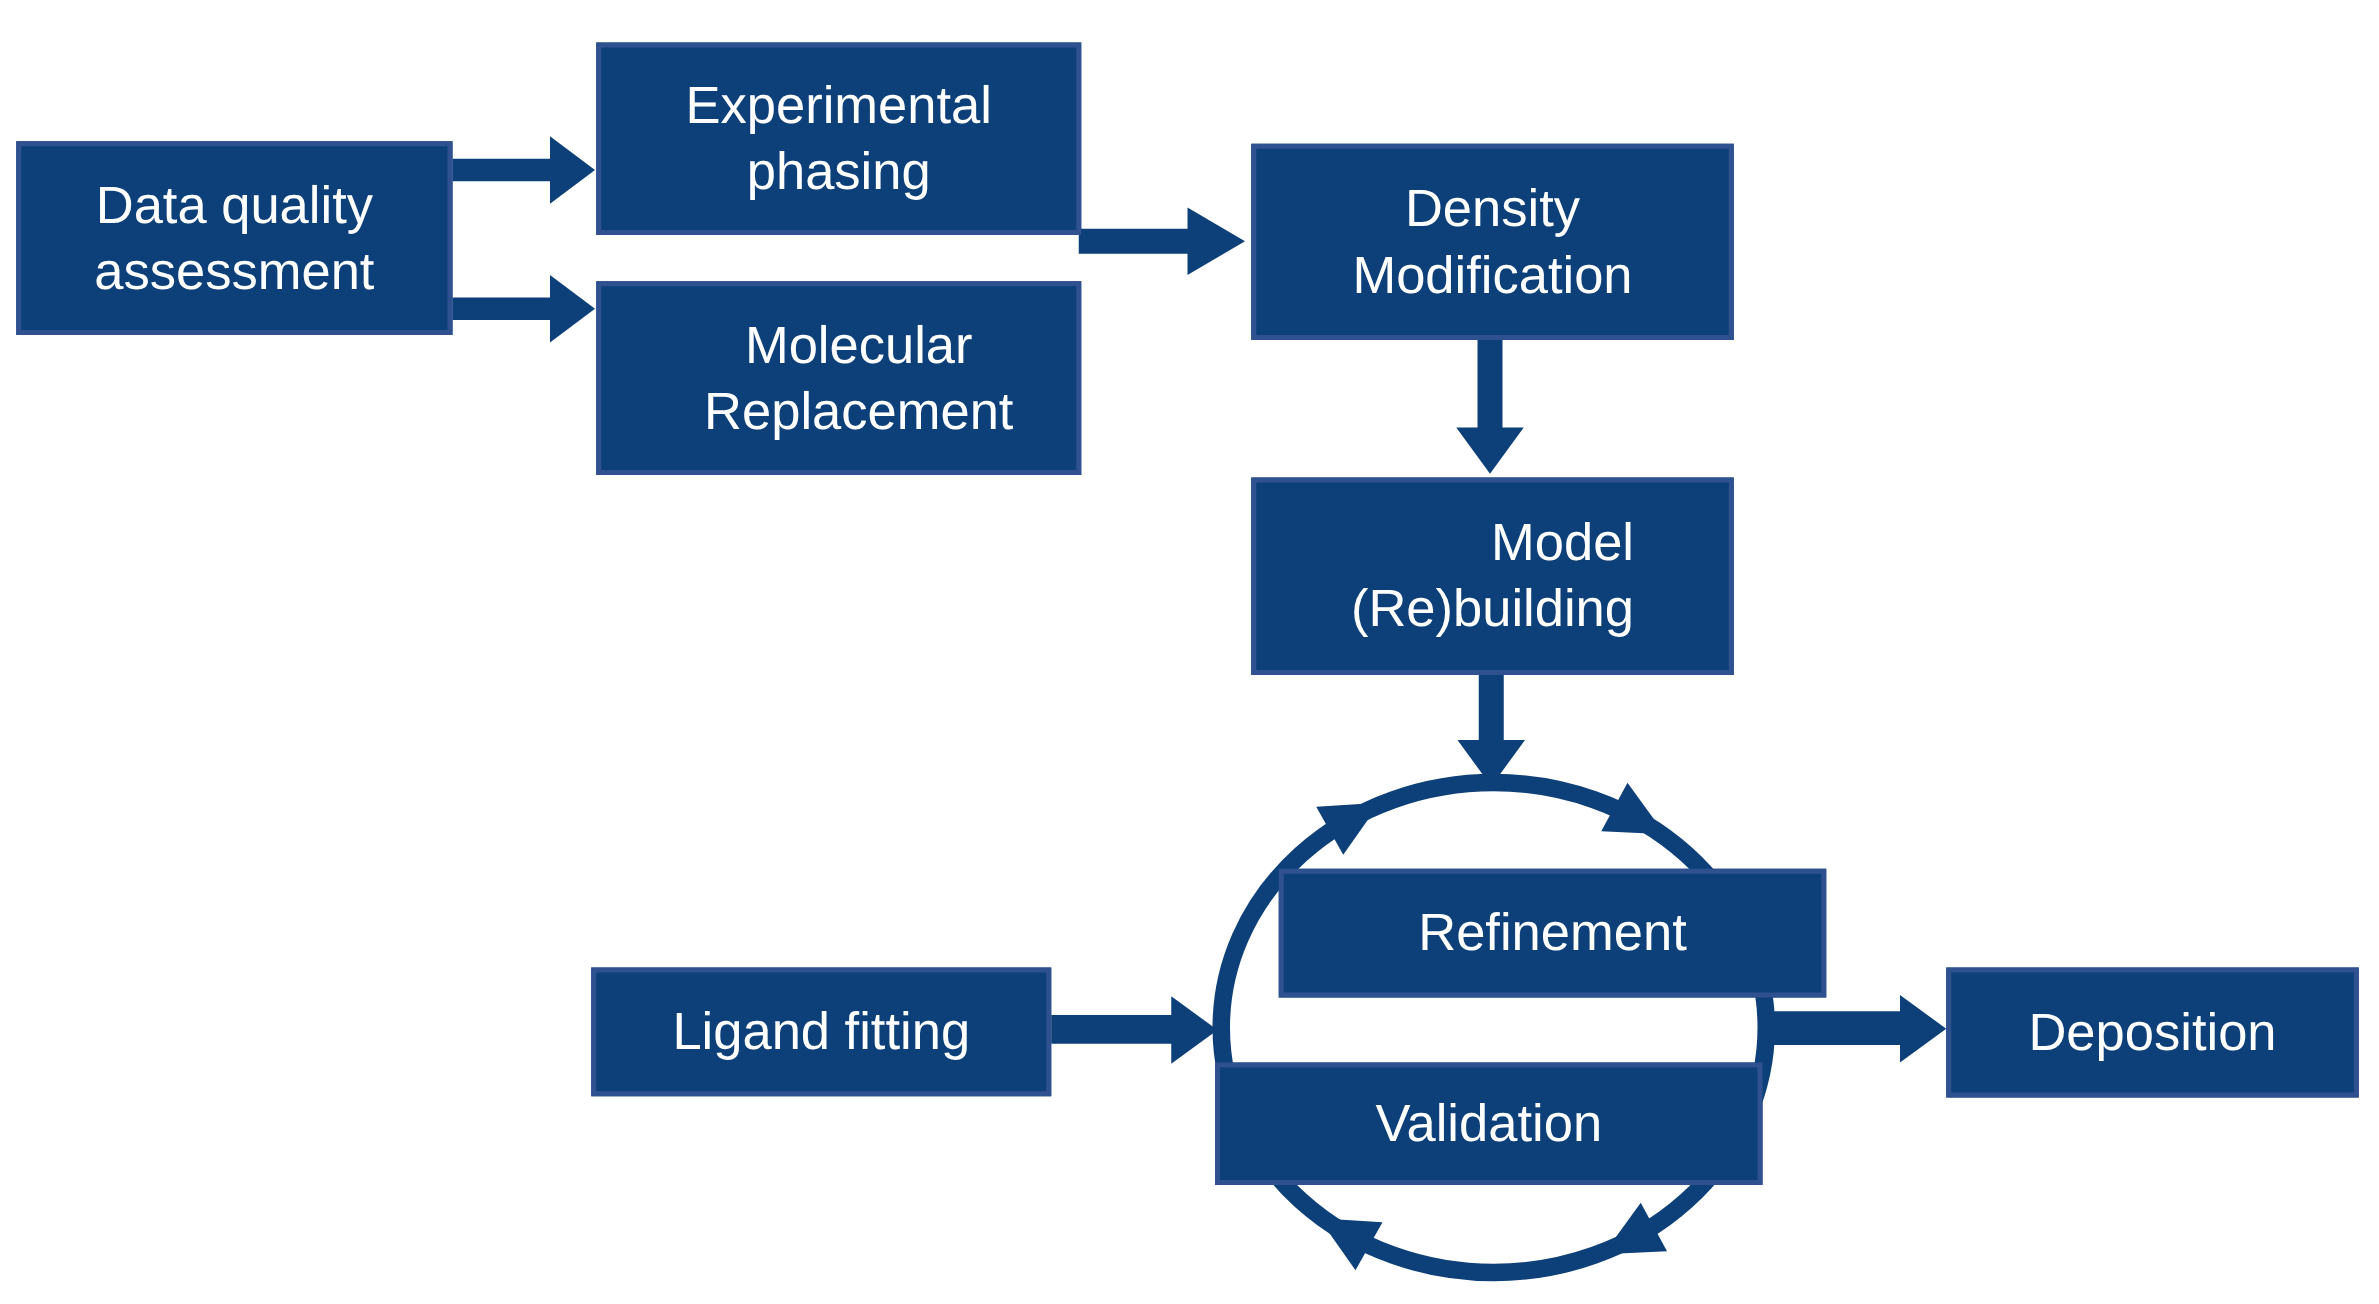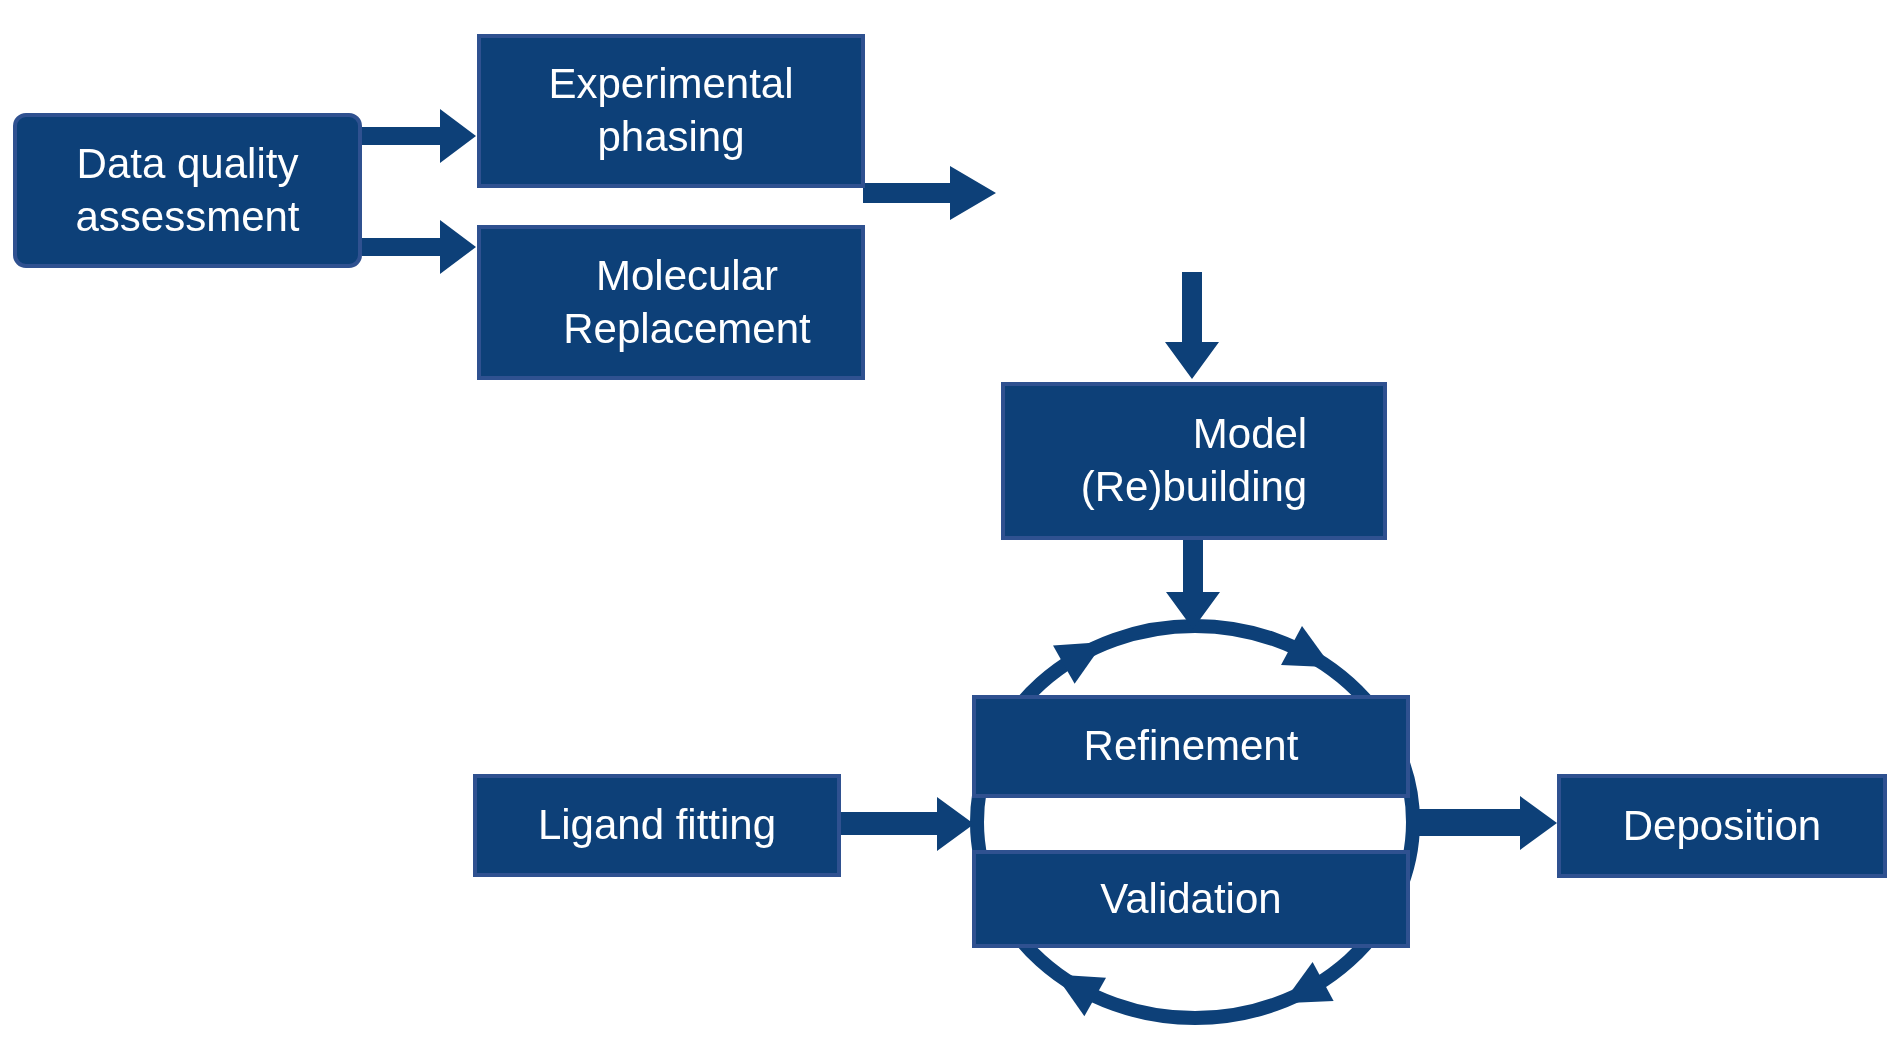--- a/index.html
+++ b/index.html
@@ -22,26 +22,26 @@
     border: 4px solid var(--node-border, #2f5190);
     color: var(--text, #ffffff);
     display: flex;
     align-items: center;
     justify-content: center;
     text-align: center;
     white-space: pre-line;
     font-size: 42px;
     line-height: 1.26;
   }
-  .n-dqa { left: 13px;   top: 113px; width: 349px; height: 155px; border-radius: 13px; }
+  .n-dqa { left: 13px;   top: 113px; width: 349px; height: 155px; }
   .n-exp { left: 477px;  top: 10px;  width: 388px; height: 154px; margin-top: 24px; }
   .n-mol { left: 477px;  top: 225px; width: 388px; height: 155px; padding-left: 32px; }
   .n-den { left: 1001px; top: 115px; width: 386px; height: 157px; }
   .n-mod { left: 1001px; top: 382px; width: 386px; height: 158px; text-align: right; }
-  .n-ref { left: 972px;  top: 695px; width: 438px; height: 103px; }
+  .n-ref { left: 1023px;  top: 695px; width: 438px; height: 103px; }
   .n-val { left: 972px;  top: 850px; width: 438px; height: 98px; }
   .n-lig { left: 473px;  top: 774px; width: 368px; height: 103px; }
   .n-dep { left: 1557px; top: 774px; width: 330px; height: 104px; }
   .arrow { fill: var(--arrow, #0d4078); stroke: none; }
   .cycle-ring { fill: none; stroke: var(--arrow, #0d4078); stroke-width: 14; }
 </style>
 </head>
 <body>
 
 <div class="canvas">
@@ -65,20 +65,22 @@
 
   <div class="node n-dqa">Data quality
 assessment</div>
 
   <div class="node n-exp">Experimental
 phasing</div>
 
   <div class="node n-mol">Molecular
 Replacement</div>
 
+  <div class="node n-den">Density
+Modification</div>
 
   <div class="node n-mod">Model
 (Re)building</div>
 
   <div class="node n-ref">Refinement</div>
 
   <div class="node n-val">Validation</div>
 
   <div class="node n-lig">Ligand fitting</div>
 

